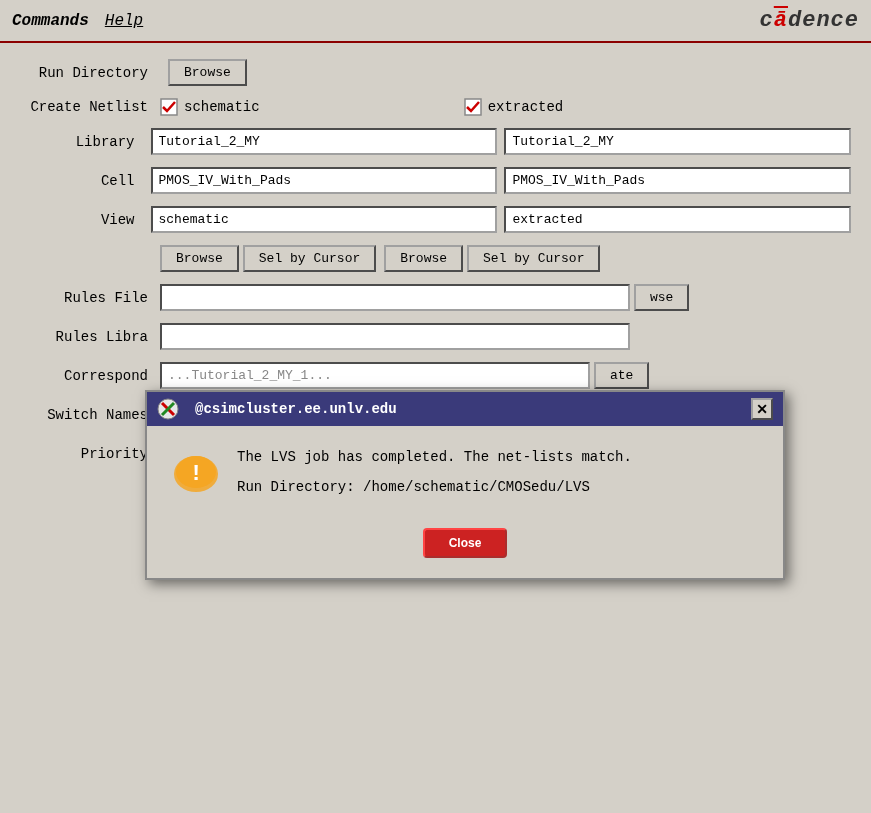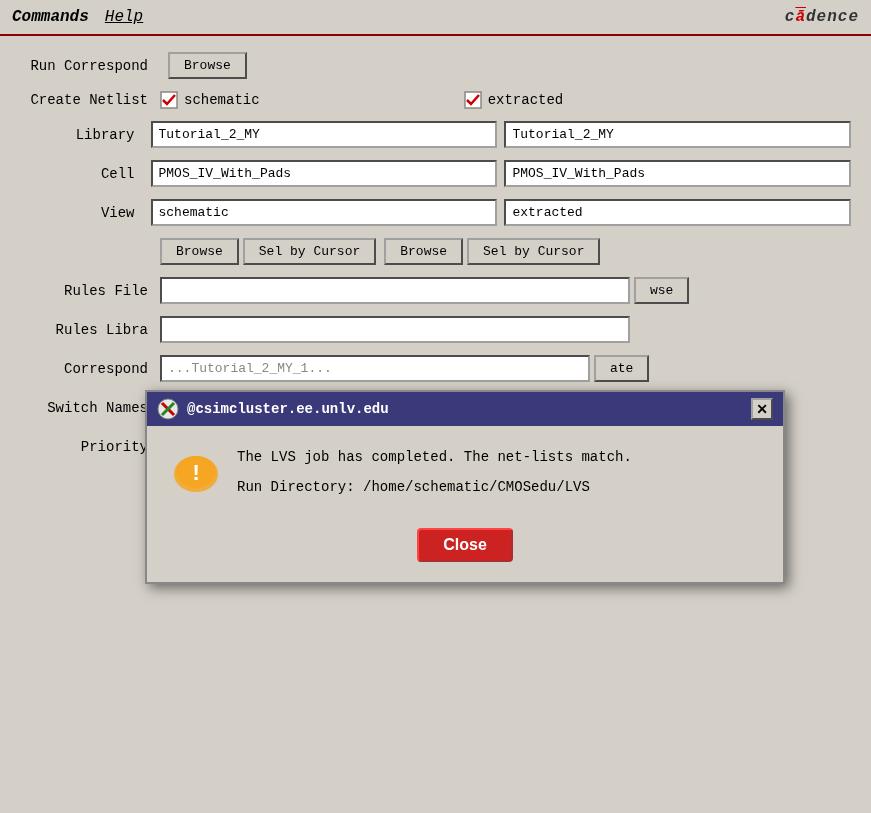--- a/index.html
+++ b/index.html
@@ -33,21 +33,21 @@
       color: #000;
       cursor: pointer;
     }
     .menu-item-help {
       font-size: 16px;
       color: #000000;
       cursor: pointer;
       text-decoration: underline;
     }
     .cadence-logo {
-      font-size: 16px;
+      font-size: 22px;
       font-weight: bold;
       color: #333;
       letter-spacing: 1px;
     }
     .cadence-logo span {
       color: #cc0000;
       text-decoration: overline;
     }
 
     
@@ -108,21 +108,21 @@
       white-space: nowrap;
     }
     .btn-browse {
       margin-left: 8px;
     }
     .btn-red {
       background: #cc2222;
       border: 2px outset #ff4444;
       color: white;
       padding: 6px 24px;
-      font-size: 16px;
+      font-size: 12px;
       font-weight: bold;
       cursor: pointer;
       border-radius: 4px;
     }
 
     
     .checkbox-group {
       display: flex;
       align-items: center;
       gap: 24px;
@@ -165,21 +165,21 @@
     .modal-title-bar {
       background: #3a3a7a;
       display: flex;
       align-items: center;
       justify-content: space-between;
       padding: 6px 10px;
     }
     .modal-title-left {
       display: flex;
       align-items: center;
-      gap: 8px;
+      gap: 16px;
       color: white;
       font-size: 14px;
       font-weight: bold;
     }
     .modal-close-btn {
       background: #d4d0c8;
       border: 2px outset #a0a0a0;
       width: 22px;
       height: 22px;
       cursor: pointer;
@@ -236,21 +236,21 @@
     <span class="menu-item-help">Help</span>
   </div>
   <div class="cadence-logo">
     c<span>ā</span>dence
   </div>
 </div>
 
 <div class="main-content">
 
   <div class="form-row">
-    <span class="form-label">Run Correspond</span>
+    <span class="form-label">Run Directory</span>
     <button class="btn btn-browse">Browse</button>
   </div>
 
   <div class="form-row">
     <span class="form-label">Create Netlist</span>
     <div class="checkbox-group">
       <div class="checkbox-item">
         <span class="checkbox-icon">
           <svg width="18" height="18" viewBox="0 0 18 18">
             <rect x="1" y="1" width="16" height="16" fill="white" stroke="#888" stroke-width="1.5"></rect>

